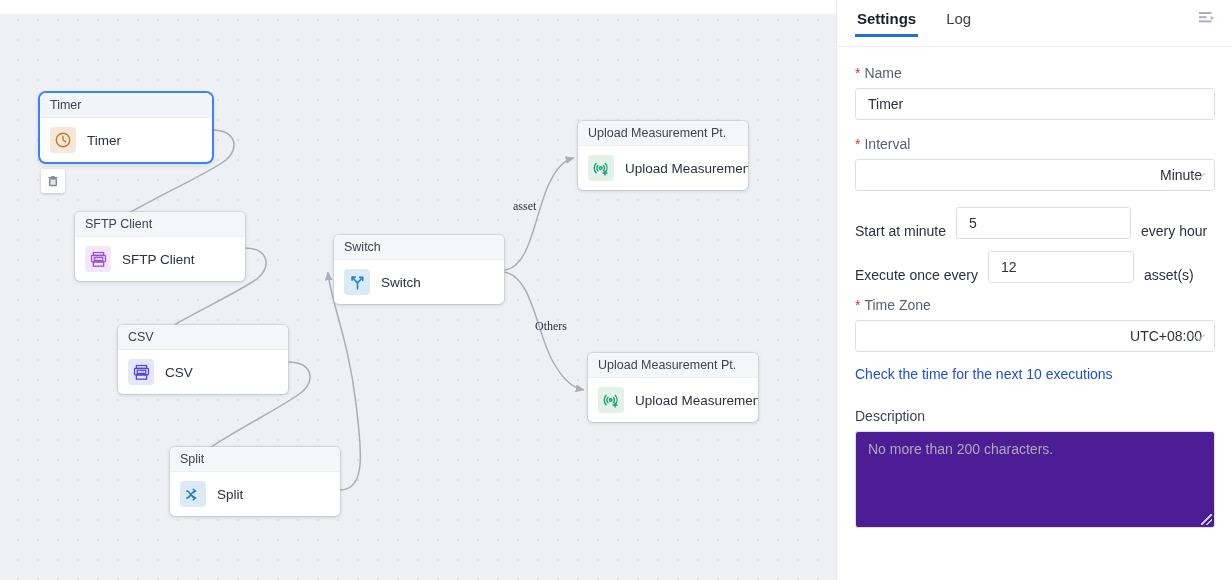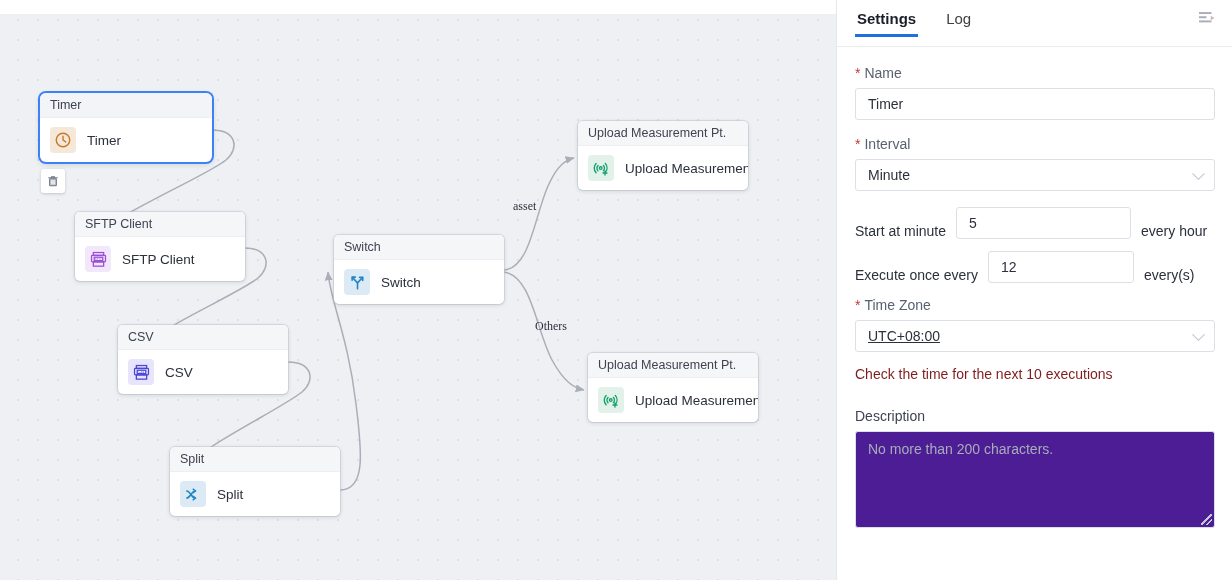--- a/index.html
+++ b/index.html
@@ -133,21 +133,21 @@
     border: 1px solid #dcdfe6;
     border-radius: 3px;
     background: #fff;
     font-size: 14px;
     color: #2b303b;
     display: flex; align-items: center;
     padding: 0 12px;
     margin-bottom: 16px;
     position: relative;
   }
-  .ctrl.select { padding-right: 12px; cursor: pointer; }
+  .ctrl.select { padding-right: 12px; cursor: pointer; justify-content: flex-end; }
   .caret {
     position: absolute; right: 11px; top: 50%;
     width: 9px; height: 9px;
     border-right: 1.6px solid #bfc4ce;
     border-bottom: 1.6px solid #bfc4ce;
     transform: translateY(-65%) rotate(45deg);
   }
   .inline-row {
     display: flex; align-items: flex-end;
     margin-bottom: 12px;
@@ -157,21 +157,21 @@
   .num-input {
     height: 32px;
     border: 1px solid #dcdfe6;
     border-radius: 3px;
     background: #fff;
     font-size: 14px; color: #2b303b;
     display: flex; align-items: center;
     padding: 0 12px;
   }
   .link {
-    font-size: 14px; color: #7f1d1d;
+    font-size: 14px; color: #1d4ed8;
     cursor: pointer;
     display: inline-block;
     margin: 4px 0 26px 0;
   }
   .ta {
     width: 360px; height: 97px;
     border: 1px solid #dcdfe6;
     border-radius: 3px;
     background: #4c1d95;
     font-size: 14px;
@@ -383,29 +383,29 @@
         </span>
         <span class="txt">every hour</span>
       </div>
 
       
       <div class="inline-row">
         <span class="txt">Execute once every</span>
         <span class="num-input" style="width:146px; margin:0 10px;">
           <span>12</span>
         </span>
-        <span class="txt">every(s)</span>
+        <span class="txt">asset(s)</span>
       </div>
 
       
       <div class="field-label" style="margin-top:14px;">
         <span class="req">*</span>
         <span>Time Zone</span>
       </div>
-      <div class="ctrl select" style="margin-bottom:10px;text-decoration:underline;">
+      <div class="ctrl select" style="margin-bottom:10px;">
         <span>UTC+08:00</span>
         <span class="caret"></span>
       </div>
 
       
       <a class="link">Check the time for the next 10 executions</a>
 
       
       <div class="field-label" style="color:#3d4352;">
         <span>Description</span>

